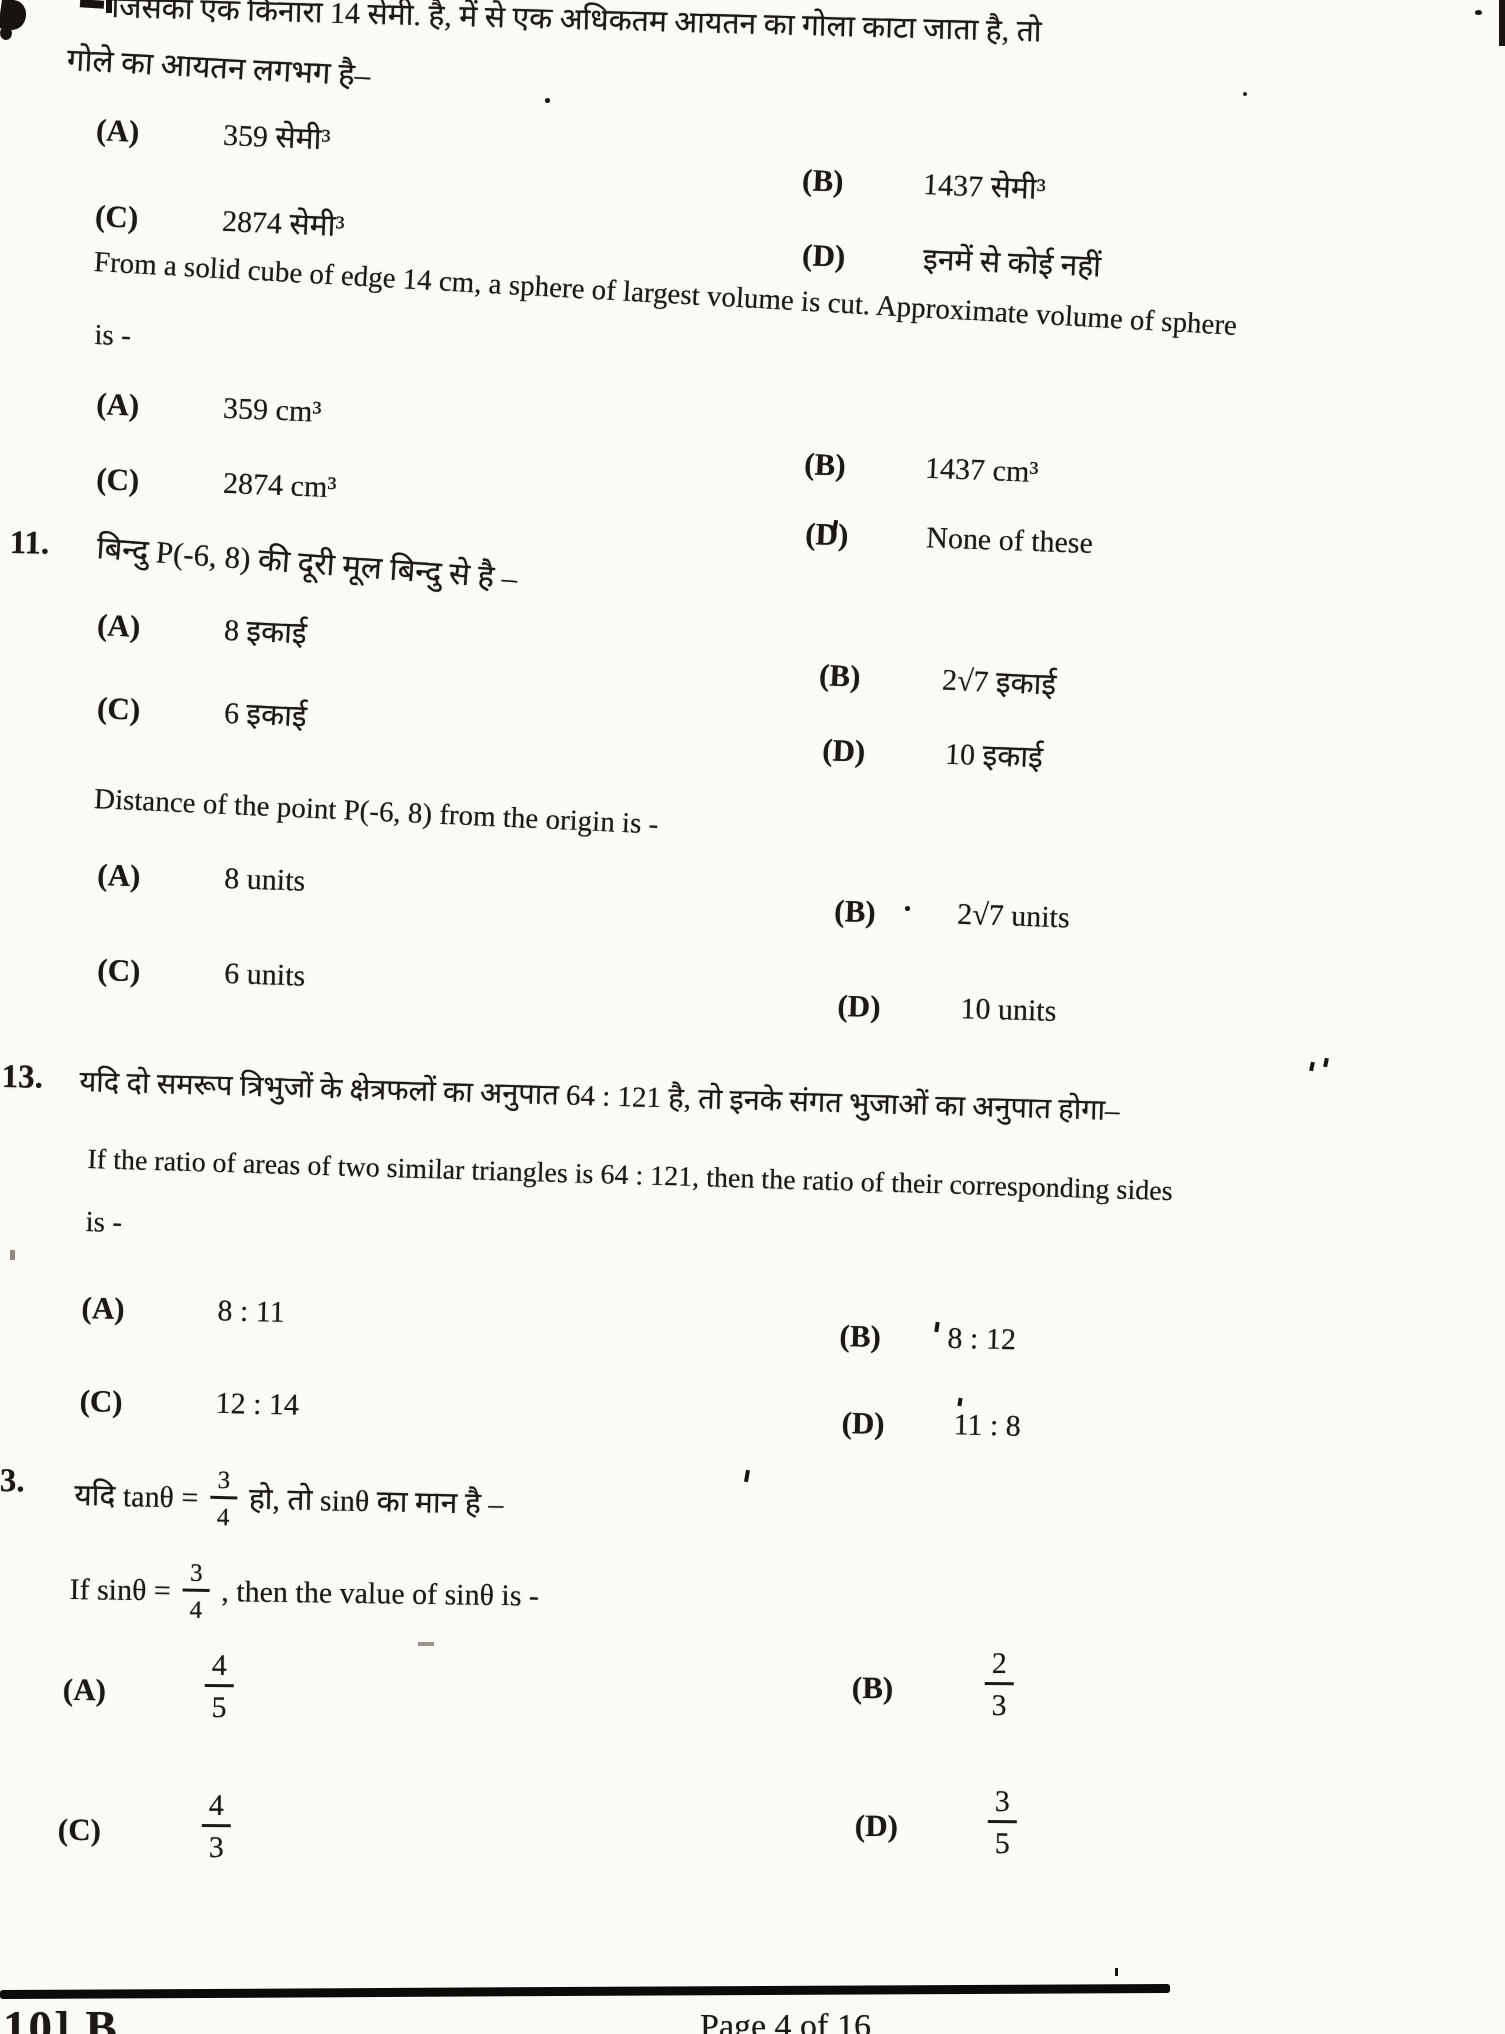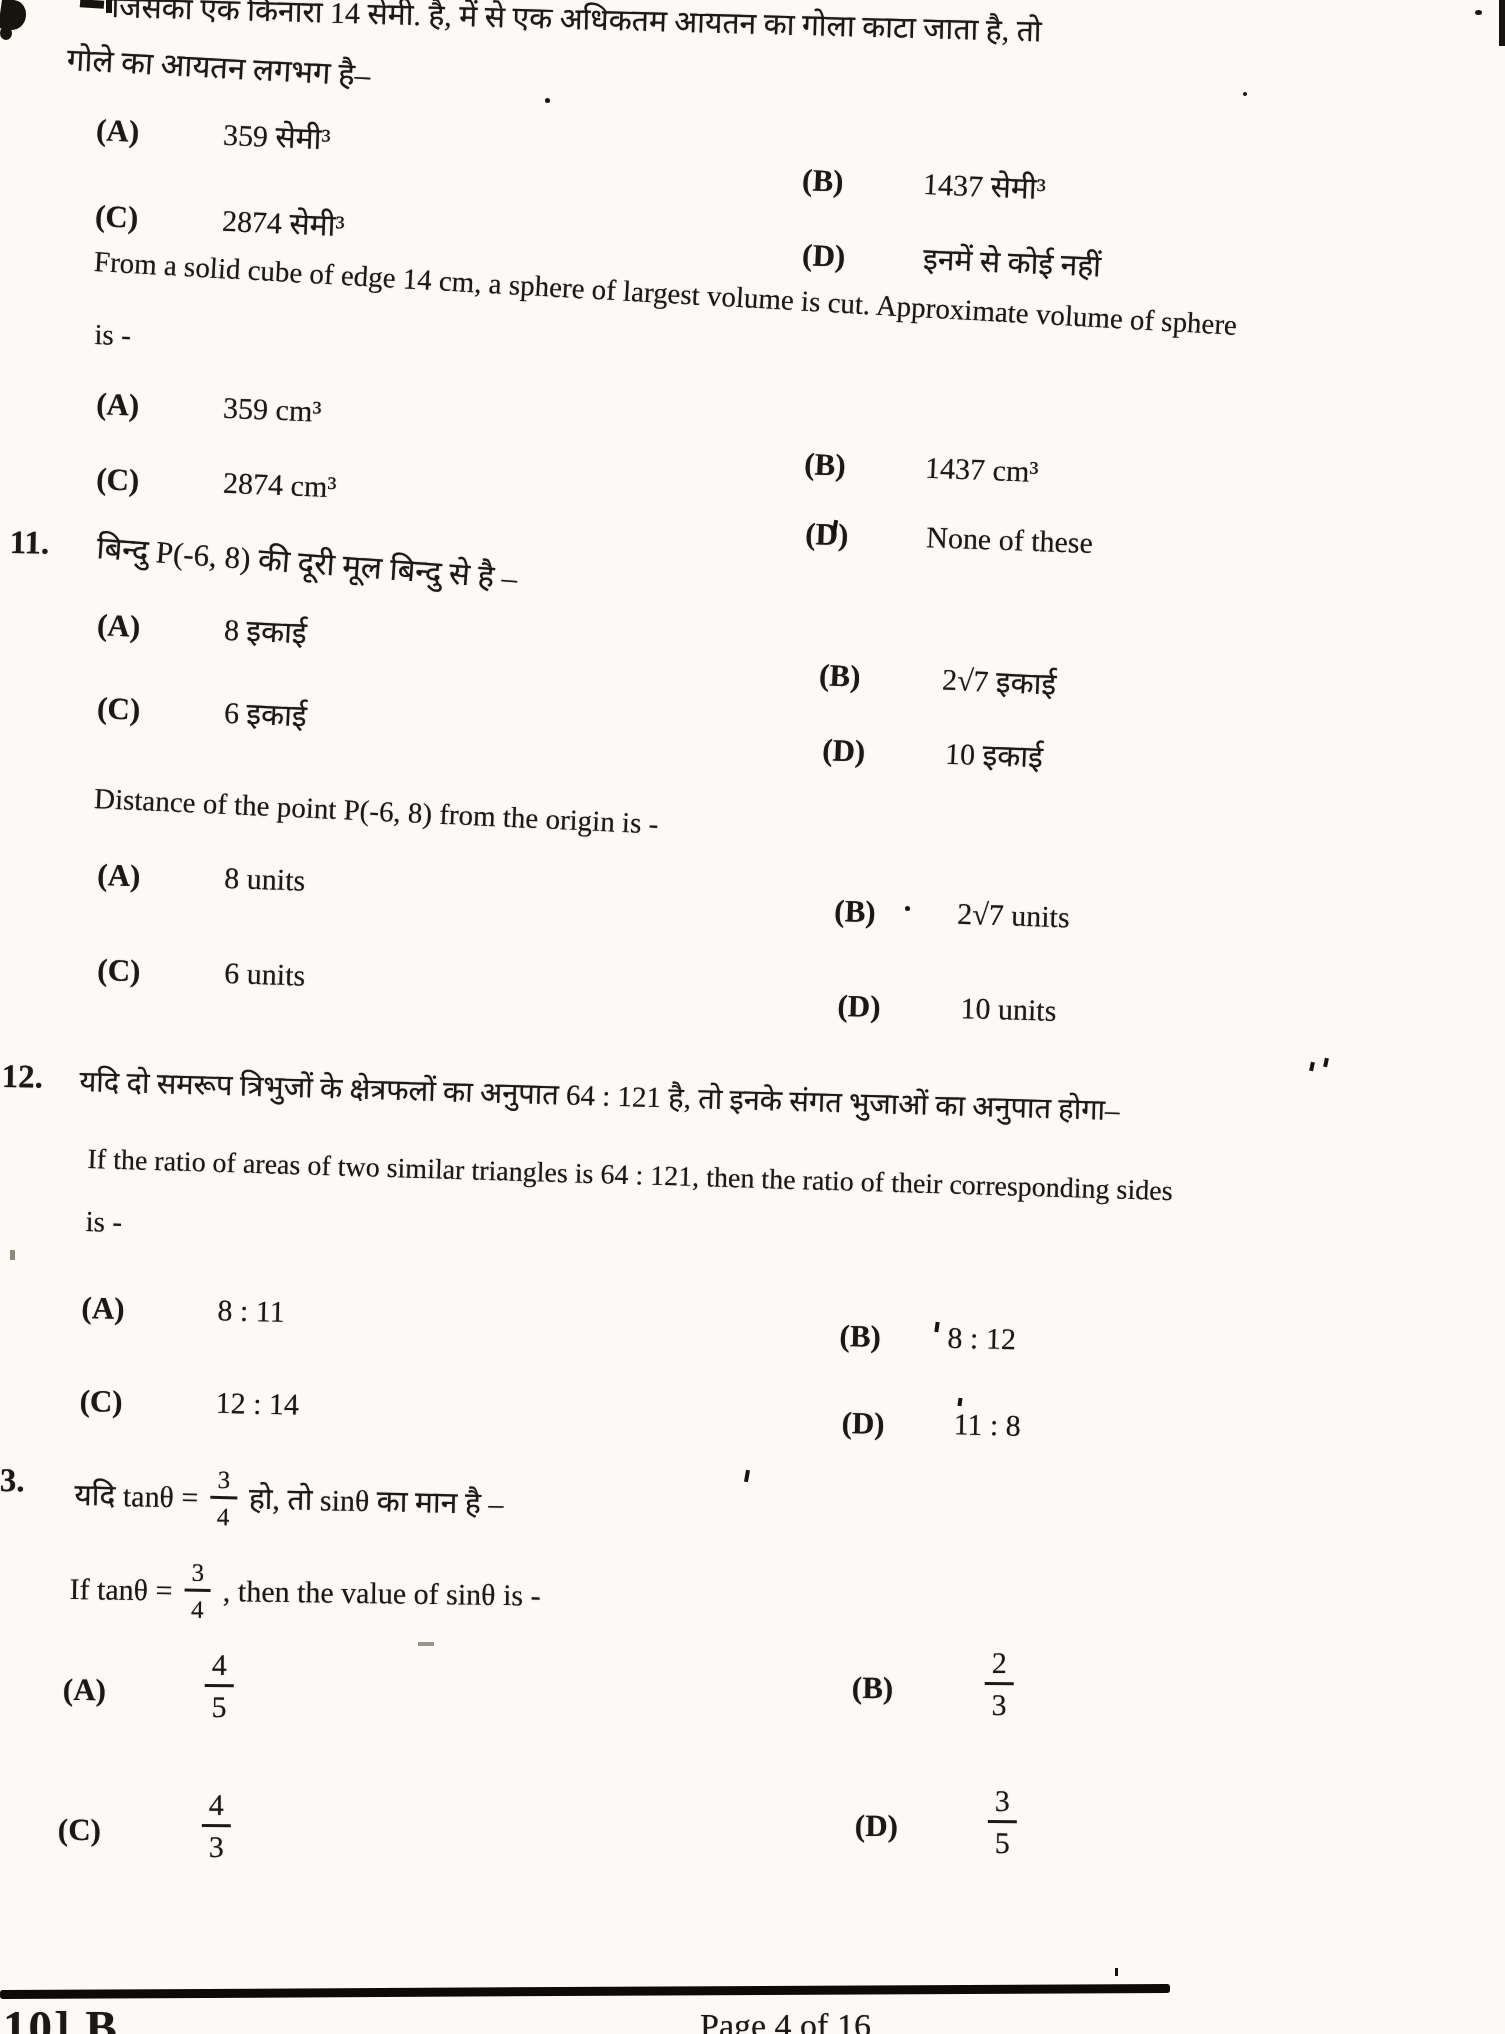--- a/index.html
+++ b/index.html
@@ -114,21 +114,21 @@
   </div>
   <div class="t opt" style="left:98px;top:952px;transform:rotate(1.8deg);">
     <span class="lbl">(C)</span>
     <span class="val">6 units</span>
   </div>
   <div class="t opt" style="left:838px;top:988px;transform:rotate(1.5deg);">
     <span class="lbl" style="min-width:123px;">(D)</span>
     <span class="val">10 units</span>
   </div>
 
-  <div class="t qnum" style="left:2px;top:1058px;transform:rotate(0.8deg);">12.</div>
+  <div class="t qnum" style="left:2px;top:1058px;transform:rotate(0.8deg);">13.</div>
   <div class="t hi" style="left:80px;top:1065px;font-size:29px;transform:rotate(1.6deg);">यदि दो समरूप त्रिभुजों के क्षेत्रफलों का अनुपात 64 : 121 है, तो इनके संगत भुजाओं का अनुपात होगा–</div>
   <div class="t" style="left:88px;top:1143px;font-size:28px;transform:rotate(1.7deg);">If the ratio of areas of two similar triangles is 64 : 121, then the ratio of their corresponding sides</div>
   <div class="t longline" style="left:86px;top:1205px;transform:rotate(1deg);">is -</div>
 
   <div class="t opt" style="left:82px;top:1290px;transform:rotate(1.4deg);">
     <span class="lbl" style="min-width:136px;">(A)</span>
     <span class="val">8 : 11</span>
   </div>
   <div class="t opt" style="left:840px;top:1318px;transform:rotate(1.4deg);">
     <span class="lbl" style="min-width:108px;">(B)</span>
@@ -148,21 +148,21 @@
   <div class="t fracrow" style="left:75px;top:1464px;transform:rotate(1.2deg);">
     <span class="txt hi">यदि tanθ =</span>
     <span class="frac inlinefrac">
       <span class="fn">3</span>
       <span class="fd">4</span>
     </span>
     <span class="txt hi">हो, तो sinθ  का मान है –</span>
   </div>
 
   <div class="t fracrow" style="left:70px;top:1558px;transform:rotate(0.8deg);">
-    <span class="txt">If tanθ =</span>
+    <span class="txt">If sinθ =</span>
     <span class="frac inlinefrac">
       <span class="fn">3</span>
       <span class="fd">4</span>
     </span>
     <span class="txt">, then the value of sinθ is -</span>
   </div>
 
   <div class="t lbl" style="left:63px;top:1672px;font-weight:700;font-size:31px;transform:rotate(0.4deg);">(A)</div>
   <div class="t frac bigfrac" style="left:205px;top:1650px;transform:rotate(0.4deg);">
     <span class="fn">4</span>

